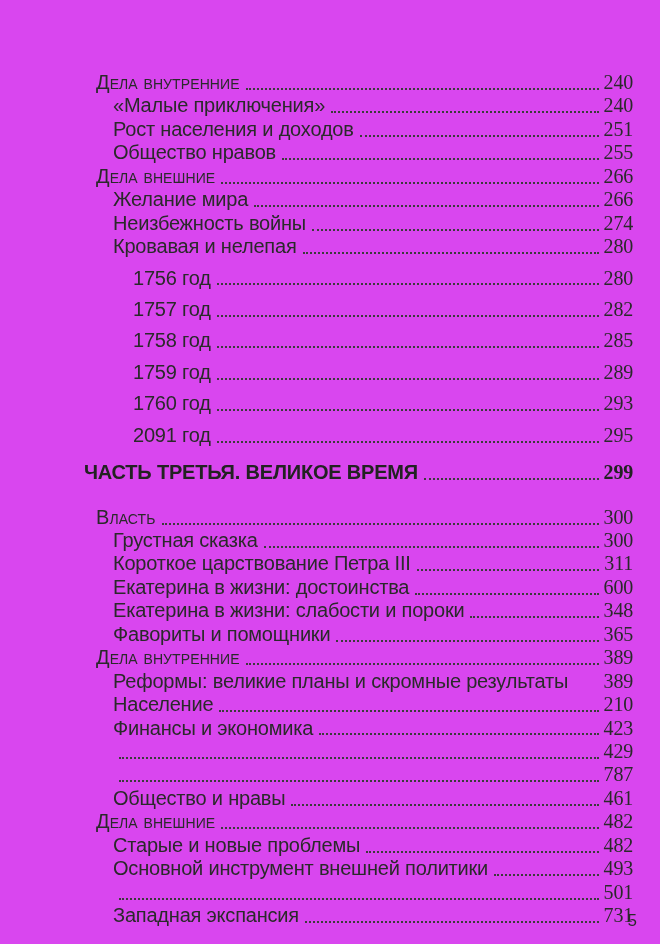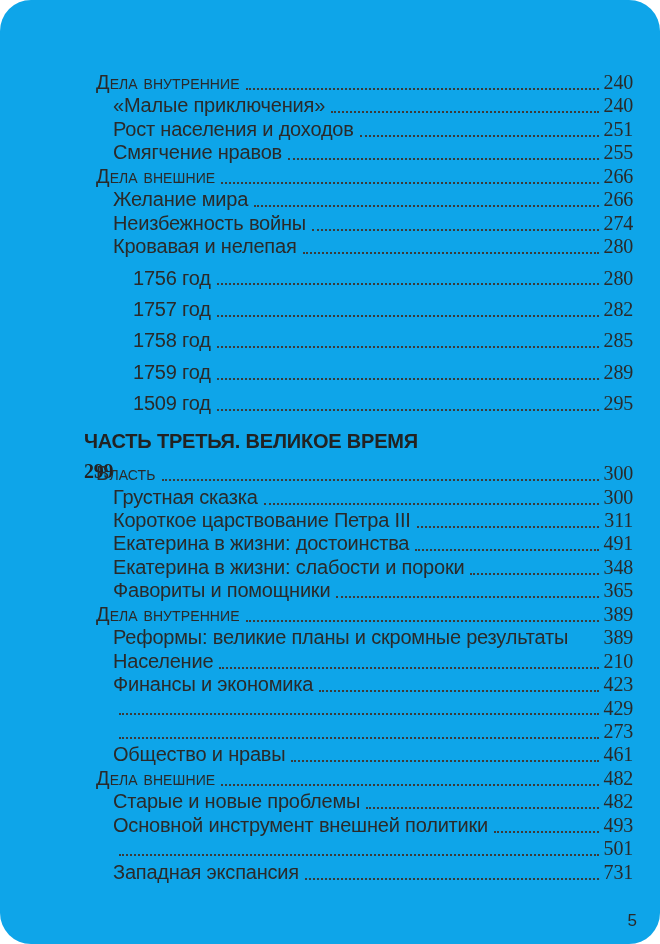--- a/index.html
+++ b/index.html
@@ -11,22 +11,21 @@
     width: 660px;
     height: 944px;
     overflow: hidden;
     font-family: "Liberation Sans", sans-serif;
     color: #2a2a2a;
     position: relative;
   }
   .page {
     position: absolute;
     inset: 0;
-    background: #0ea5e9;
-    border-radius: 31px;
+    background: #d946ef;
   }
   .toc-list {
     position: absolute;
     top: 71px;
     left: 84px;
     right: 27px;
   }
   .toc-row {
     display: flex;
     align-items: baseline;
@@ -57,23 +56,22 @@
   }
   
   .l1 { padding-left: 12px; }
   .l2 { padding-left: 29px; }
   .l3 { padding-left: 49px; margin-top: 8px; }
   .l1 .label { font-variant: small-caps; letter-spacing: 0.1px; }
   .part {
     padding-left: 0;
     font-weight: 700;
     margin-top: 14px;
-    margin-bottom: 9px;
+    margin-bottom: 21px;
     color: #222222;
-    flex-direction: column;
   }
   .folio {
     position: absolute;
     right: 23px;
     bottom: 15px;
     font-size: 17px;
     color: #2a2a2a;
     line-height: 1;
   }
 </style>
@@ -92,21 +90,21 @@
       <span class="label">«Малые приключения»</span>
       <span class="leader"></span>
       <span class="pagenum">240</span>
     </div>
       <div class="toc-row l2">
       <span class="label">Рост населения и доходов</span>
       <span class="leader"></span>
       <span class="pagenum">251</span>
     </div>
       <div class="toc-row l2">
-      <span class="label">Смягчение нравов</span>
+      <span class="label">Общество нравов</span>
       <span class="leader"></span>
       <span class="pagenum">255</span>
     </div>
       <div class="toc-row l1">
       <span class="label">Дела внешние</span>
       <span class="leader"></span>
       <span class="pagenum">266</span>
     </div>
       <div class="toc-row l2">
       <span class="label">Желание мира</span>
@@ -137,21 +135,26 @@
       <span class="label">1758 год</span>
       <span class="leader"></span>
       <span class="pagenum">285</span>
     </div>
       <div class="toc-row l3">
       <span class="label">1759 год</span>
       <span class="leader"></span>
       <span class="pagenum">289</span>
     </div>
       <div class="toc-row l3">
-      <span class="label">1509 год</span>
+      <span class="label">1760 год</span>
+      <span class="leader"></span>
+      <span class="pagenum">293</span>
+    </div>
+      <div class="toc-row l3">
+      <span class="label">2091 год</span>
       <span class="leader"></span>
       <span class="pagenum">295</span>
     </div>
       <div class="toc-row part">
       <span class="label">ЧАСТЬ ТРЕТЬЯ. ВЕЛИКОЕ ВРЕМЯ</span>
       <span class="leader"></span>
       <span class="pagenum">299</span>
     </div>
       <div class="toc-row l1">
       <span class="label">Власть</span>
@@ -164,21 +167,21 @@
       <span class="pagenum">300</span>
     </div>
       <div class="toc-row l2">
       <span class="label">Короткое царствование Петра III</span>
       <span class="leader"></span>
       <span class="pagenum">311</span>
     </div>
       <div class="toc-row l2">
       <span class="label">Екатерина в жизни: достоинства</span>
       <span class="leader"></span>
-      <span class="pagenum">491</span>
+      <span class="pagenum">600</span>
     </div>
       <div class="toc-row l2">
       <span class="label">Екатерина в жизни: слабости и пороки</span>
       <span class="leader"></span>
       <span class="pagenum">348</span>
     </div>
       <div class="toc-row l2">
       <span class="label">Фавориты и помощники</span>
       <span class="leader"></span>
       <span class="pagenum">365</span>
@@ -202,21 +205,21 @@
       <span class="label">Финансы и экономика</span>
       <span class="leader"></span>
       <span class="pagenum">423</span>
     </div>
       <div class="toc-row l2">
       <span class="leader"></span>
       <span class="pagenum">429</span>
     </div>
       <div class="toc-row l2">
       <span class="leader"></span>
-      <span class="pagenum">273</span>
+      <span class="pagenum">787</span>
     </div>
       <div class="toc-row l2">
       <span class="label">Общество и нравы</span>
       <span class="leader"></span>
       <span class="pagenum">461</span>
     </div>
       <div class="toc-row l1">
       <span class="label">Дела внешние</span>
       <span class="leader"></span>
       <span class="pagenum">482</span>

